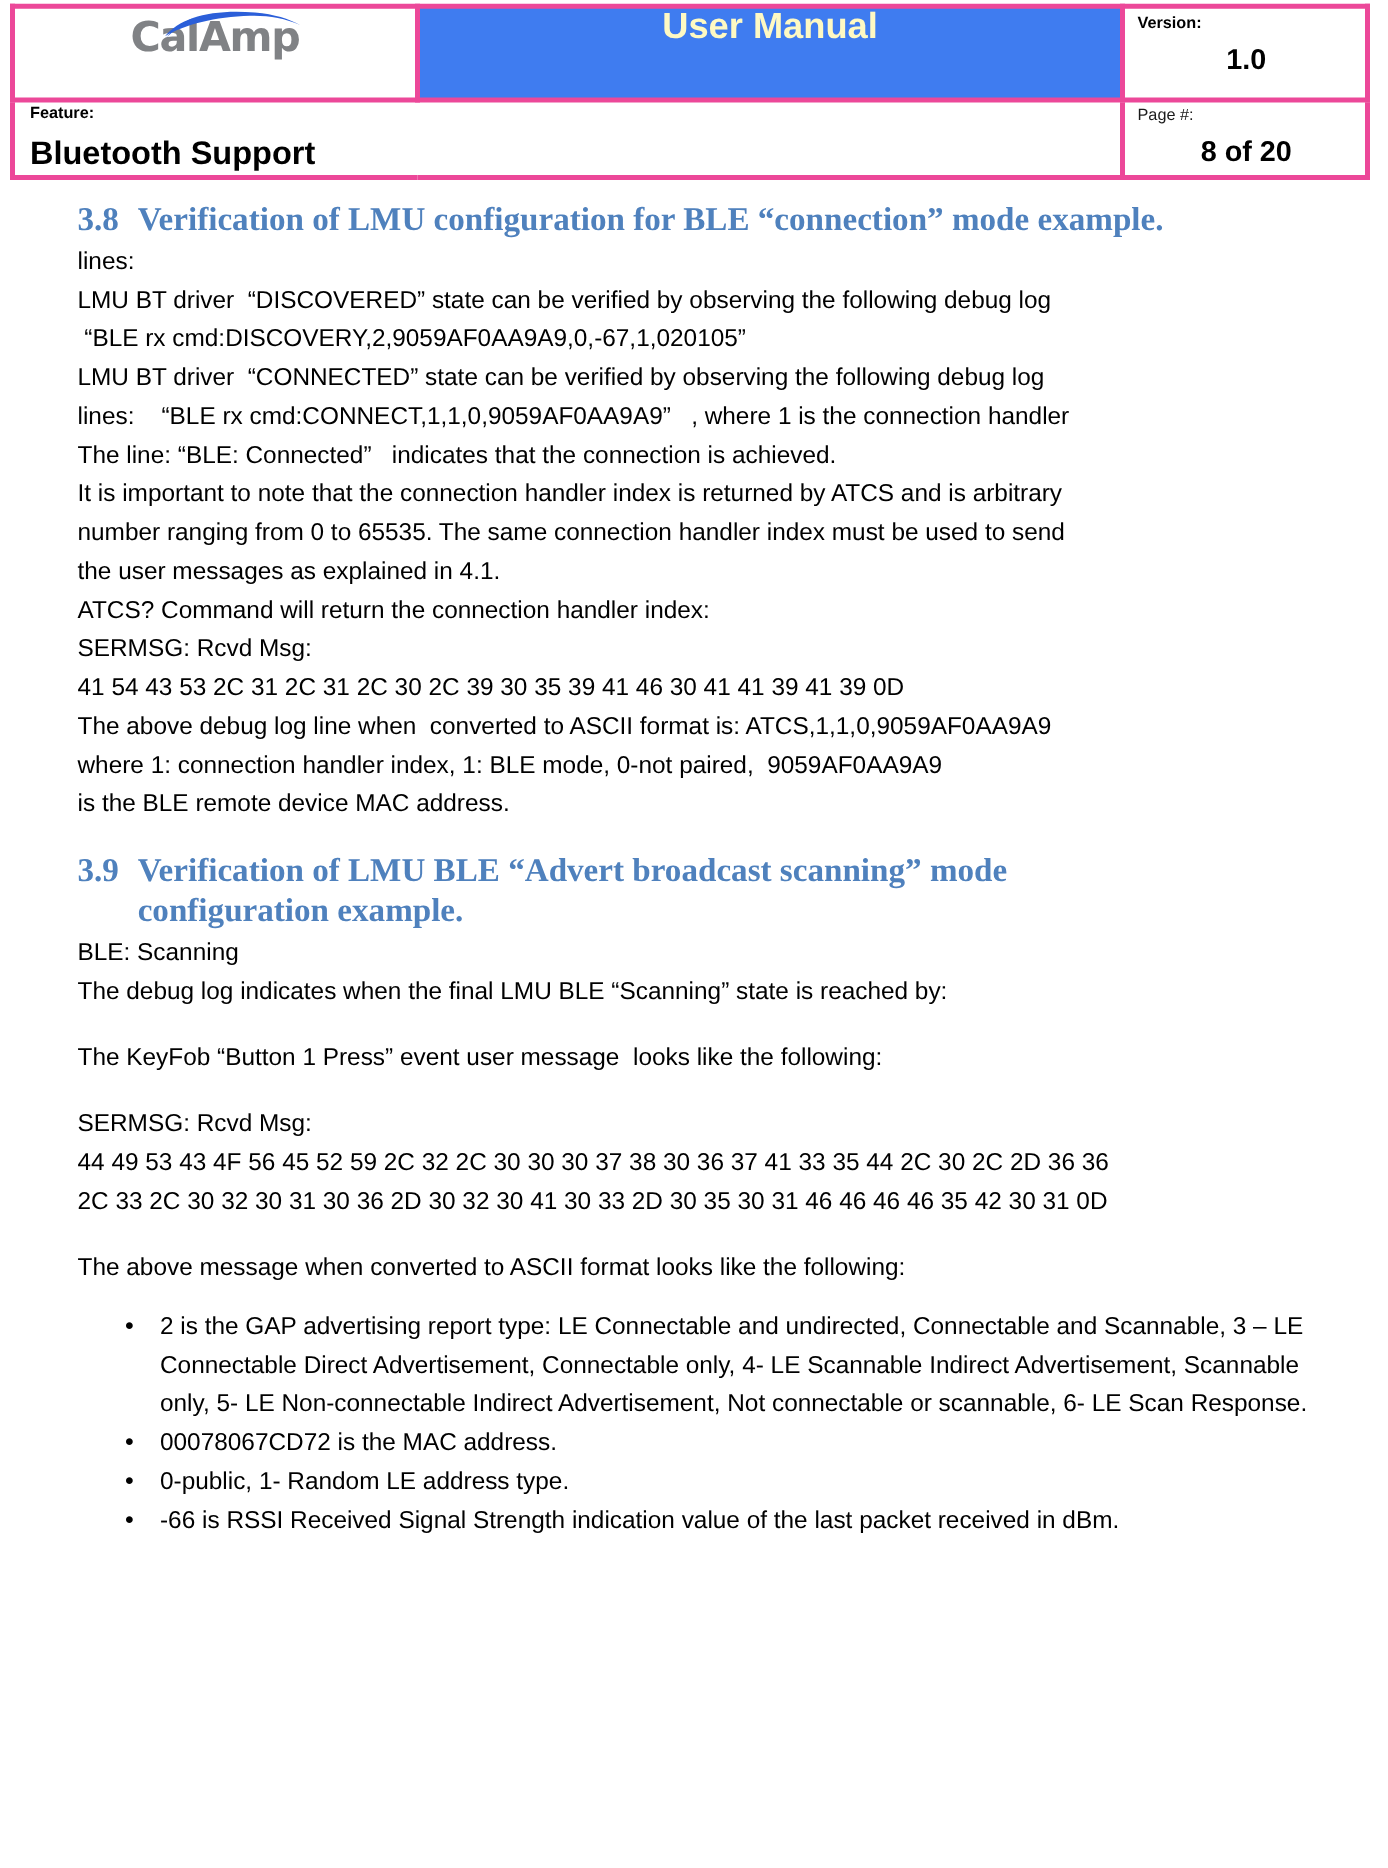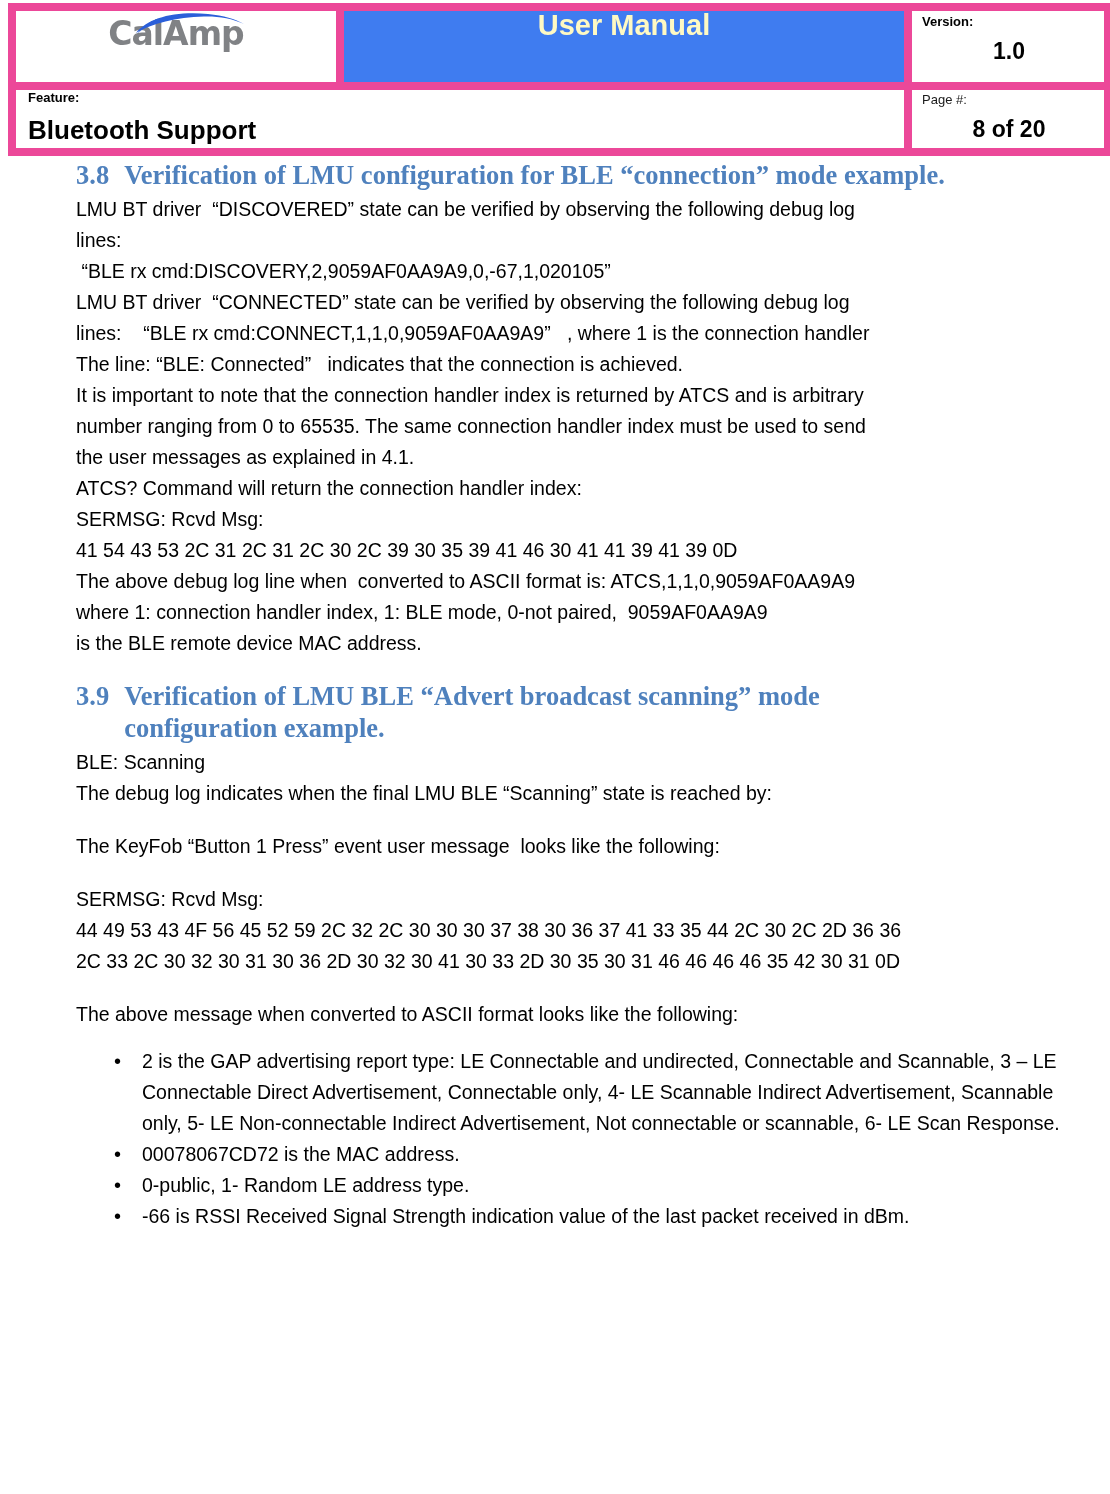--- a/index.html
+++ b/index.html
@@ -28,21 +28,21 @@
   
   .header-table {
     position: absolute;
     left: 8px;
     top: 3px;
     width: 1054px;
     border-collapse: collapse;
     table-layout: fixed;
   }
   .header-table td {
-    border: 8px solid #ec4899;
+    border: 4px solid #ec4899;
     padding: 0;
     vertical-align: top;
   }
 
   .cell-logo {
     width: 320px;
     height: 71px;
     text-align: center;
     vertical-align: middle;
   }
@@ -135,21 +135,21 @@
     font-weight: bold;
   }
   .cell-page {
     padding: 3px 8px 3px 10px !important;
     vertical-align: top;
   }
 
   
   .content {
     position: absolute;
-    left: 76px;
+    left: 62px;
     top: 160px;
     width: 1000px;
   }
 
   h2.sec-heading {
     font-family: "Liberation Serif", "DejaVu Serif", serif;
     font-size: 26.5px;
     font-weight: bold;
     color: #4f81bd;
     margin: 0 0 3px 0;
@@ -239,22 +239,22 @@
     </table>
 
   <div class="content">
 
     <section class="sec-block">
       <h2 class="sec-heading">
         <span class="num">3.8</span>
         <span class="txt">Verification of  LMU configuration for BLE “connection” mode example.</span>
       </h2>
 
+      <p class="body-line">lines:</p>
       <p class="body-line">LMU BT driver  “DISCOVERED” state can be verified by observing the following debug log</p>
-      <p class="body-line">lines:</p>
       <p class="body-line"> “BLE rx cmd:DISCOVERY,2,9059AF0AA9A9,0,-67,1,020105”</p>
       <p class="body-line">LMU BT driver  “CONNECTED” state can be verified by observing the following debug log</p>
       <p class="body-line">lines:    “BLE rx cmd:CONNECT,1,1,0,9059AF0AA9A9”   , where 1 is the connection handler</p>
       <p class="body-line">The line: “BLE: Connected”   indicates that the connection is achieved.</p>
       <p class="body-line">It is important to note that the connection handler index is returned by ATCS and is arbitrary</p>
       <p class="body-line">number ranging from 0 to 65535. The same connection handler index must be used to send</p>
       <p class="body-line">the user messages as explained in 4.1.</p>
       <p class="body-line">ATCS? Command will return the connection handler index:</p>
       <p class="body-line">SERMSG: Rcvd Msg:</p>
       <p class="body-line">41 54 43 53 2C 31 2C 31 2C 30 2C 39 30 35 39 41 46 30 41 41 39 41 39 0D</p>

